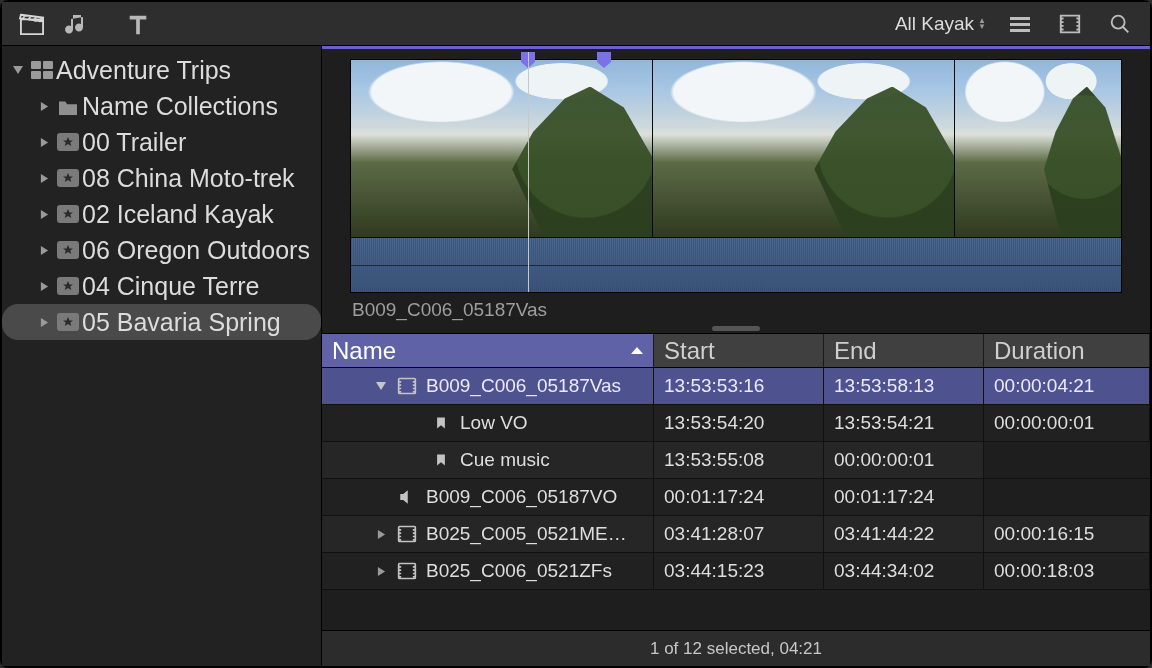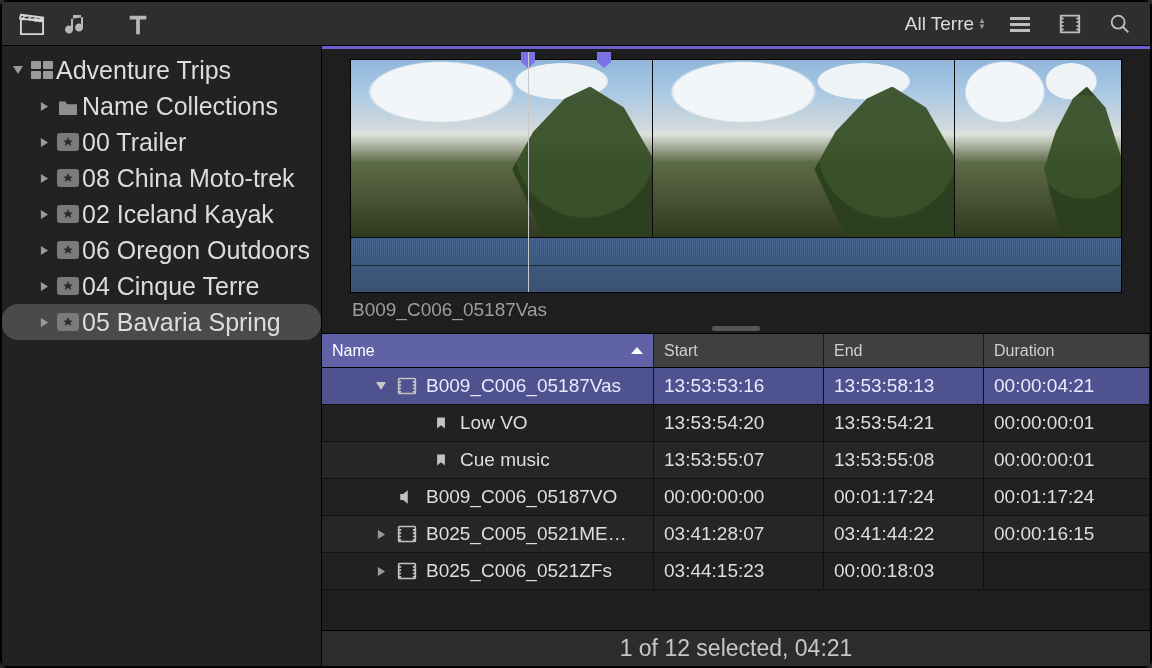--- a/index.html
+++ b/index.html
@@ -94,39 +94,39 @@
 .clip-name { padding:6px 30px 2px 30px; color:#9e9e9e; font-size:19px; }
 
 
 .hgrab { height:10px; display:flex; justify-content:center; align-items:center; }
 .hgrab .pill { width:48px; height:5px; border-radius:3px; background:#555; }
 
 
 .tbl { flex:1; display:flex; flex-direction:column; border-top:1px solid #000; }
 .thead { display:grid; grid-template-columns: 332px 170px 160px 1fr; height:34px; border-bottom:1px solid #000; }
 .th {
-  display:flex; align-items:center; padding:0 10px; font-size:16px; color:#cfcfcf;
+  display:flex; align-items:center; padding:0 10px; font-size:24px; color:#cfcfcf;
   background:#404040; border-right:1px solid #1a1a1a;
 }
 .th.sorted { background:#5f62a6; color:#fff; justify-content:space-between; }
 .tbody { }
 .tr {
   display:grid; grid-template-columns: 332px 170px 160px 1fr;
   height:37px; border-bottom:1px solid #111;
 }
 .tr:nth-child(even) .td { background:#212121; }
 .tr:nth-child(odd)  .td { background:#262626; }
 .tr.selected .td { background:#4e528f !important; color:#ece9ff; }
 .td { display:flex; align-items:center; padding:0 10px; font-size:19px; color:#dedede; border-right:1px solid #111; font-variant-numeric: tabular-nums; }
 .td.name { gap:8px; }
 .td .disc { width:14px; display:inline-flex; justify-content:center; }
 .td .kindic { width:22px; display:inline-flex; justify-content:center; }
 .td .kindic svg { fill:#bdbdbd; }
 
-.status { height:36px; display:flex; align-items:center; justify-content:center; color:#c7c7c7; font-size:23px; border-top:1px solid #000; background:#2c2c2c; }
+.status { height:36px; display:flex; align-items:center; justify-content:center; color:#c7c7c7; font-size:17px; border-top:1px solid #000; background:#2c2c2c; }
 
 
 .tri-right { width:9px; height:9px; }
 .tri-down { width:10px; height:10px; }
 </style>
 </head>
 <body>
 
 <svg width="0" height="0" style="position:absolute">
   <defs>
@@ -201,21 +201,21 @@
     </div>
     <div style="width:18px"></div>
     <div class="tool">
       <svg width="26" height="24" viewBox="0 0 26 26">
           <use href="#i-title"></use>
         </svg>
     </div>
 
     <div class="right">
       <div class="all-clips">
-        <span>All Terre</span>
+        <span>All Kayak</span>
         <span class="updown">
             <span>▲</span>
             <span>▼</span>
           </span>
       </div>
       <div class="tool">
         <svg width="26" height="24" viewBox="0 0 26 24" style="fill:#bdbdbd">
             <use href="#i-listview"></use>
           </svg>
       </div>
@@ -443,35 +443,33 @@
             <div class="tr">
     <div class="td name" style="padding-left:86px">
       <span class="disc"></span>
       <span class="kindic">
                   <svg width="14" height="16" viewBox="0 0 18 18" style="fill:#c3c3c3">
                     <use href="#i-marker"></use>
                   </svg>
                 </span>
       <span>Cue music</span>
     </div>
-    <div class="td">13:53:55:07</div>
     <div class="td">13:53:55:08</div>
     <div class="td">00:00:00:01</div>
             </div>
             <div class="tr">
     <div class="td name" style="padding-left:52px">
       <span class="disc"></span>
       <span class="kindic">
                   <svg width="18" height="18" viewBox="0 0 24 24" style="fill:#c3c3c3">
                     <use href="#i-speaker"></use>
                   </svg>
                 </span>
       <span>B009_C006_05187VO</span>
     </div>
-    <div class="td">00:00:00:00</div>
     <div class="td">00:01:17:24</div>
     <div class="td">00:01:17:24</div>
             </div>
             <div class="tr">
     <div class="td name" style="padding-left:52px">
       <span class="disc">
                   <svg class="tri-right" viewBox="0 0 8 10" style="fill:#9a9a9a">
                     <use href="#i-tri-right"></use>
                   </svg>
                 </span>
@@ -494,20 +492,21 @@
                   </svg>
                 </span>
       <span class="kindic">
                   <svg width="22" height="20" viewBox="0 0 24 24" style="color:#c3c3c3">
                     <use href="#i-filmclip"></use>
                   </svg>
                 </span>
       <span>B025_C006_0521ZFs</span>
     </div>
     <div class="td">03:44:15:23</div>
+    <div class="td">03:44:34:02</div>
     <div class="td">00:00:18:03</div>
             </div>
           </div>
       </div>
 
       <div class="status">
         <span>1 of 12 selected, 04:21</span>
       </div>
     </div>
 

